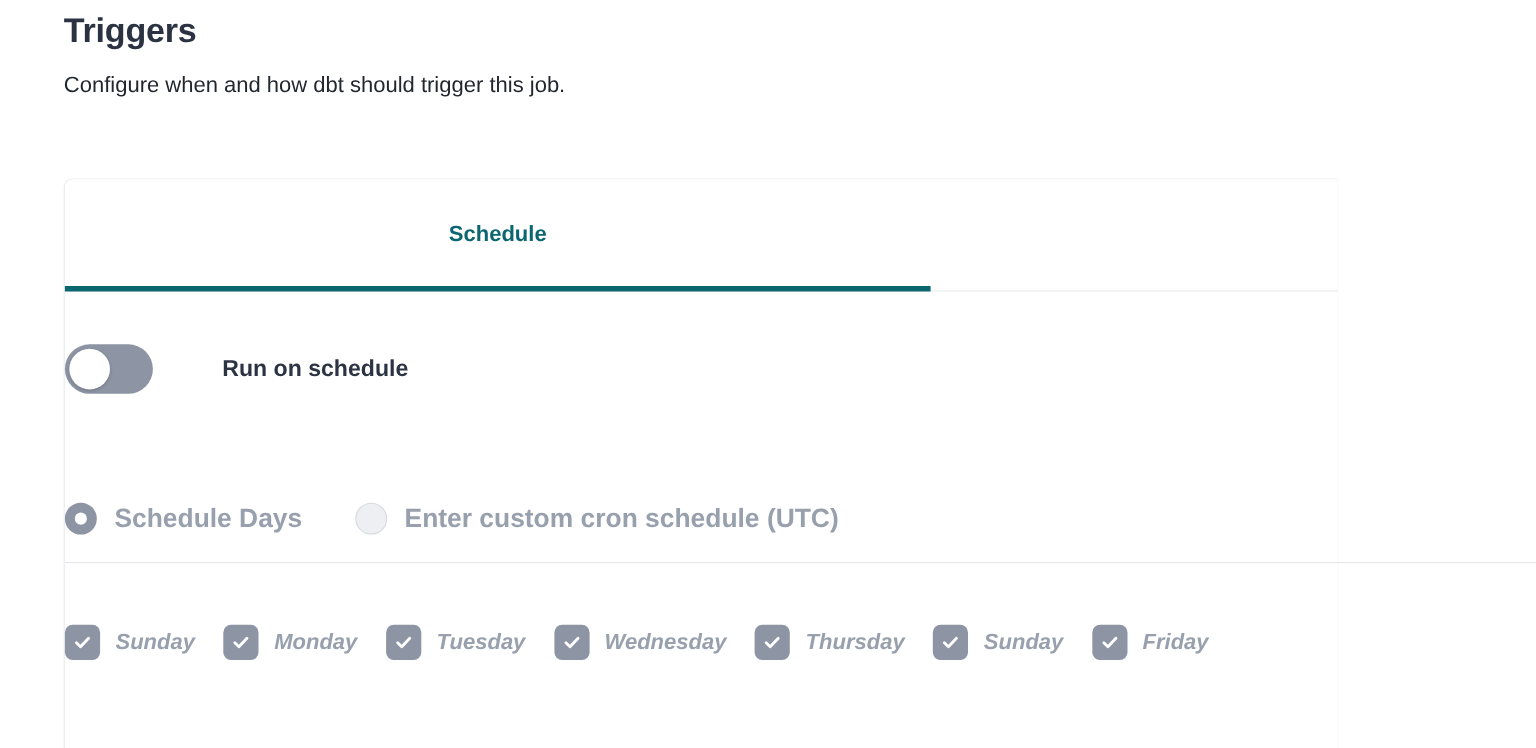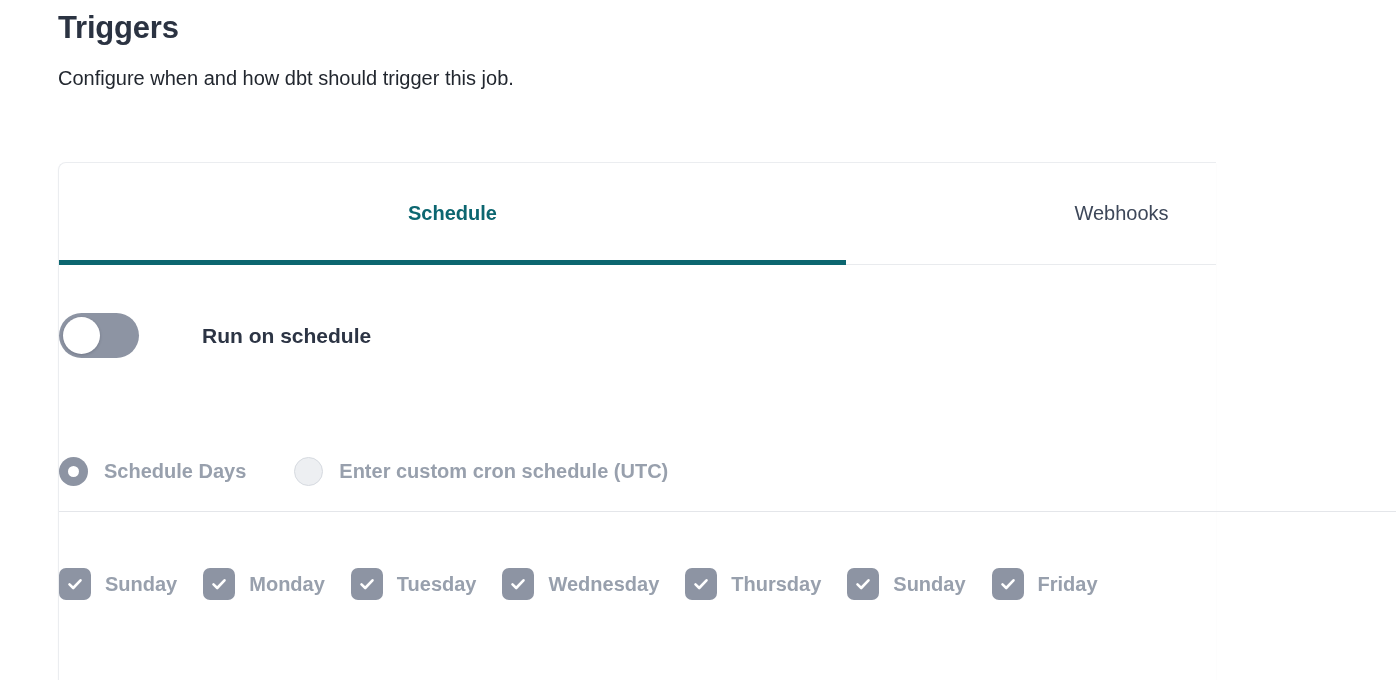--- a/index.html
+++ b/index.html
@@ -170,21 +170,21 @@
     height: 11px;
     border-radius: 50%;
     background: #ffffff;
   }
   .radio.unchecked {
     background: #edeff2;
     border: 1px solid #d6dae0;
   }
   .radio-label {
     margin-left: 16px;
-    font-size: 20px;
+    font-size: 24px;
     font-weight: 700;
     color: #98a0ad;
     white-space: nowrap;
   }
 
   
   .divider {
     position: absolute;
     left: 0px;
     top: 348px;
@@ -193,20 +193,21 @@
     background: #e4e6ea;
   }
 
   
   .days-row {
     position: absolute;
     left: 0px;
     top: 405px;
     display: flex;
     align-items: flex-end;
+    font-style: italic;
   }
   .day-item {
     display: flex;
     align-items: center;
     cursor: default;
   }
   .day-item + .day-item {
     margin-left: 26px;
   }
   .checkbox {
@@ -239,23 +240,20 @@
     <h1 class="page-title">Triggers</h1>
     <p class="page-subtitle">Configure when and how dbt should trigger this job.</p>
   </div>
 
   <div class="card">
 
     <div class="tabs">
       <div class="tab active">
         <span>Schedule</span>
       </div>
-      <div class="tab inactive">
-        <span>Webhooks</span>
-      </div>
     </div>
 
     <div class="toggle-row">
       <div class="toggle">
         <div class="knob"></div>
       </div>
       <div class="toggle-label">Run on schedule</div>
     </div>
 
     <div class="radio-row">

